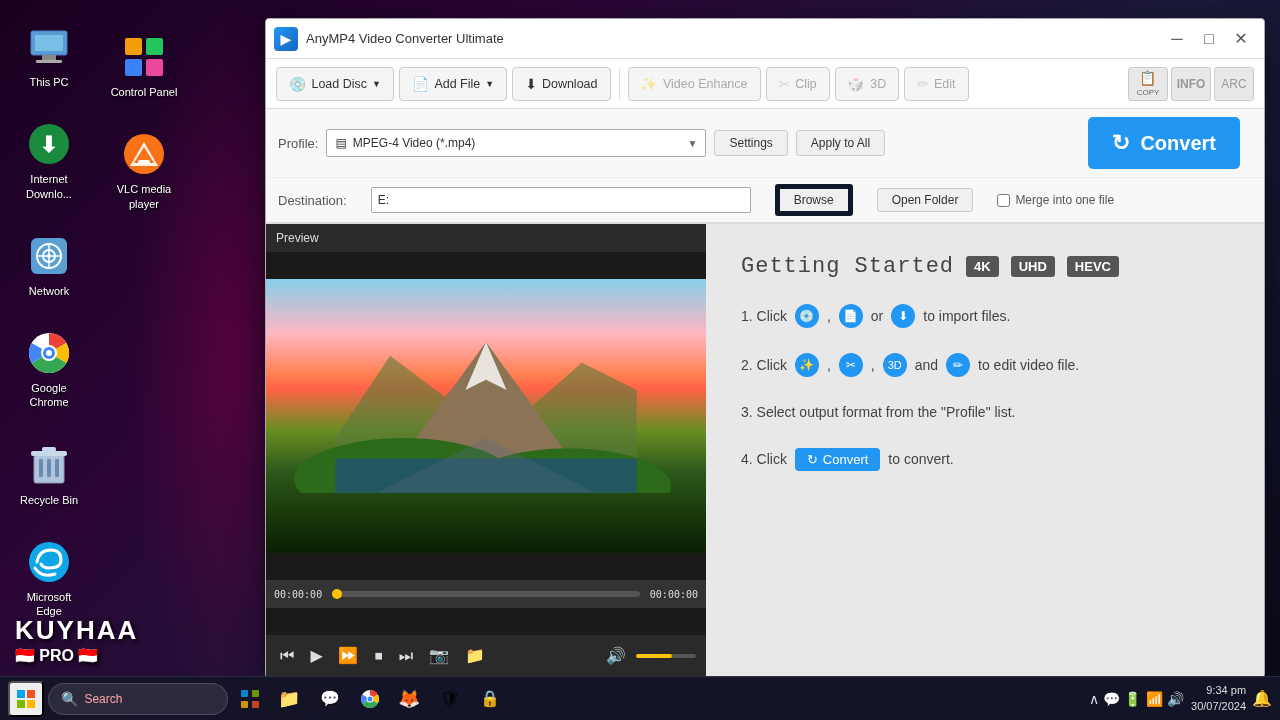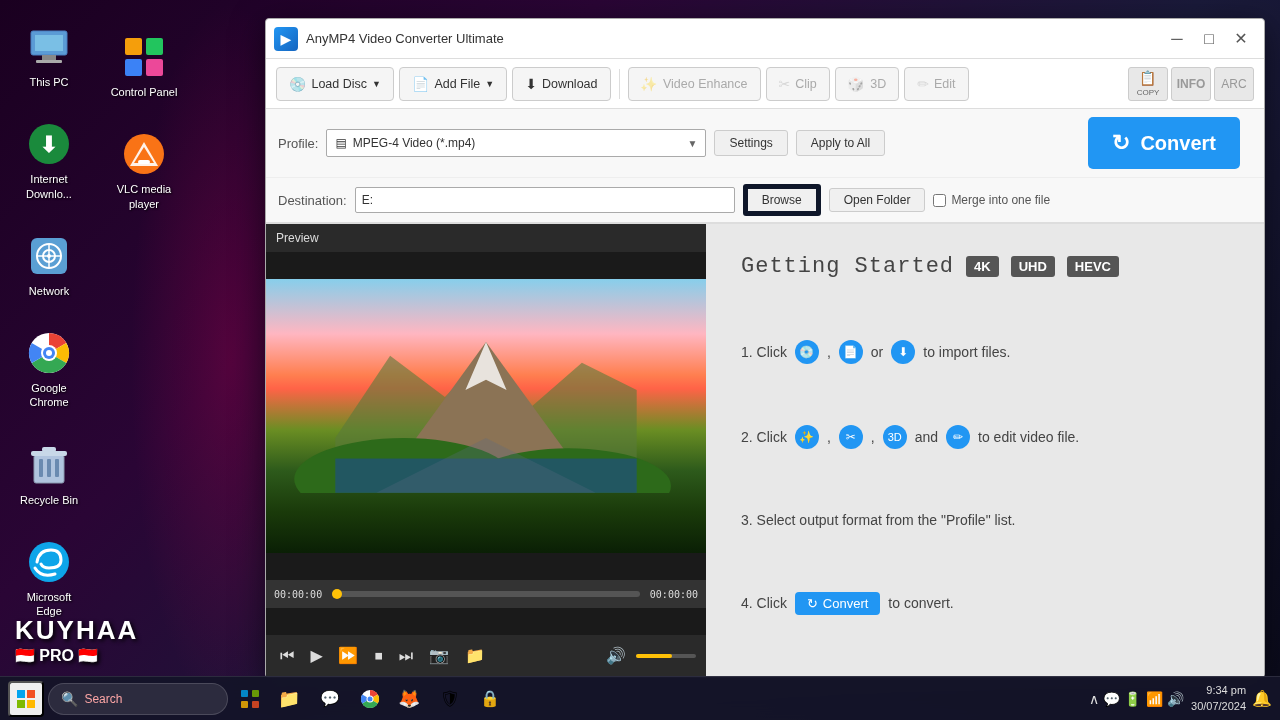--- a/index.html
+++ b/index.html
@@ -303,21 +303,21 @@
       display: flex;
       align-items: center;
       padding: 8px 12px;
       gap: 8px;
       border-bottom: 1px solid #eee;
     }
     .controls-row2 {
       display: flex;
       align-items: center;
       padding: 6px 12px;
-      gap: 8px;
+      gap: 24px;
     }
 
     
     .main-content {
       display: flex;
       flex: 1;
       overflow: hidden;
     }
 
     
@@ -464,21 +464,20 @@
     .badge-4k { background: #555; }
     .badge-uhd { background: #555; }
     .badge-hevc { background: #555; }
     .gs-step {
       display: flex;
       align-items: center;
       gap: 8px;
       font-size: 14px;
       color: #444;
       line-height: 1.5;
-      margin-top: 36px;
     }
     .gs-step-num {
       font-size: 14px;
       color: #444;
     }
     .gs-icon {
       display: inline-flex;
       align-items: center;
       justify-content: center;
       width: 24px;

